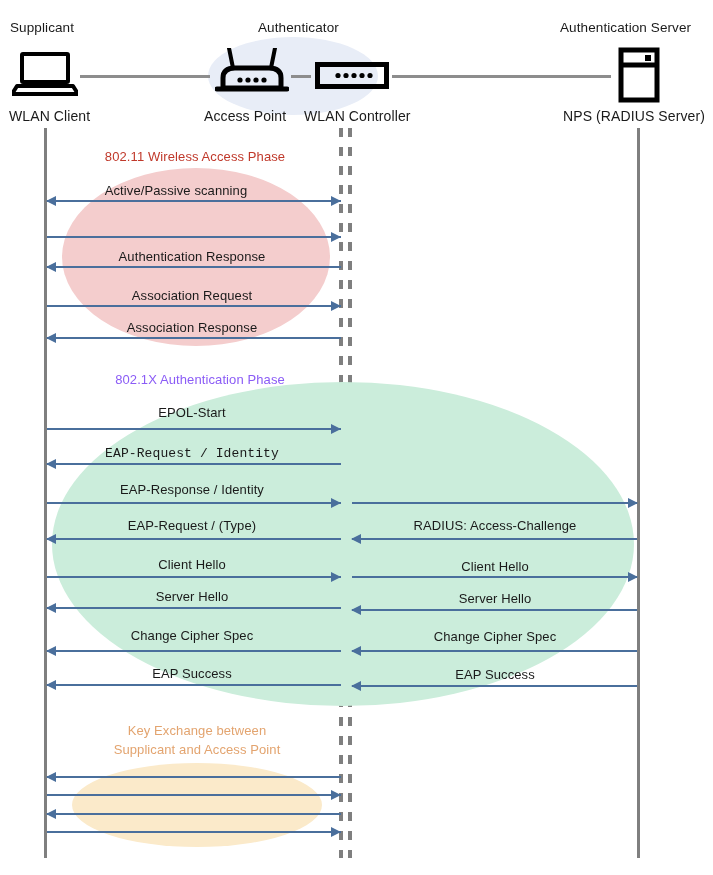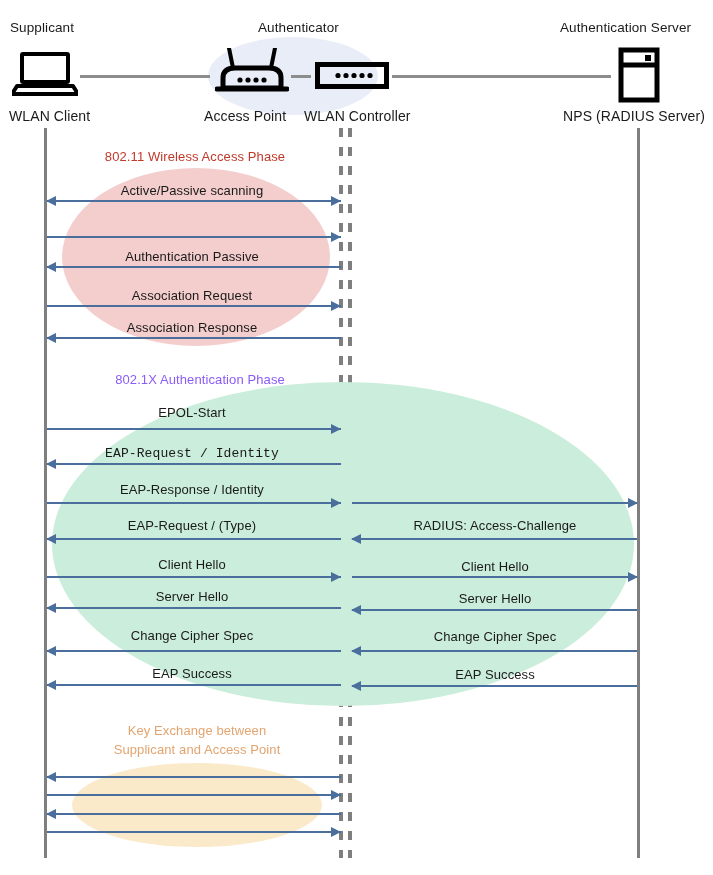--- a/index.html
+++ b/index.html
@@ -161,29 +161,29 @@
 
   <div class="lifeline-solid" style="left:44px; top:128px; height:730px;"></div>
   <div class="lifeline-dash" style="left:339px; top:128px; height:730px;"></div>
   <div class="lifeline-dash" style="left:348px; top:128px; height:730px;"></div>
   <div class="lifeline-solid" style="left:637px; top:128px; height:730px;"></div>
 
   <div class="phase-blob blob-pink" style="left:62px; top:168px; width:268px; height:178px;"></div>
 
   <div class="phase-caption" style="left:60px; top:147px; width:270px; color:#c0392b;">802.11 Wireless Access Phase</div>
 
-  <div class="msg-label" style="left:47px; top:183px; width:290px;">Active/Passive scanning</div>
+  <div class="msg-label" style="left:31px; top:183px; width:290px;">Active/Passive scanning</div>
   <div class="msg-line" style="left:47px; top:200px; width:294px;"></div>
   <div class="msg-head right" style="left:331px; top:196px;"></div>
   <div class="msg-head left" style="left:46px; top:196px;"></div>
 
   <div class="msg-line" style="left:47px; top:236px; width:294px;"></div>
   <div class="msg-head right" style="left:331px; top:232px;"></div>
 
-  <div class="msg-label" style="left:47px; top:249px; width:290px;">Authentication Passive</div>
+  <div class="msg-label" style="left:47px; top:249px; width:290px;">Authentication Response</div>
   <div class="msg-line" style="left:47px; top:266px; width:294px;"></div>
   <div class="msg-head left" style="left:46px; top:262px;"></div>
 
   <div class="msg-label" style="left:47px; top:288px; width:290px;">Association Request</div>
   <div class="msg-line" style="left:47px; top:305px; width:294px;"></div>
   <div class="msg-head right" style="left:331px; top:301px;"></div>
 
   <div class="msg-label" style="left:47px; top:320px; width:290px;">Association Response</div>
   <div class="msg-line" style="left:47px; top:337px; width:294px;"></div>
   <div class="msg-head left" style="left:46px; top:333px;"></div>

